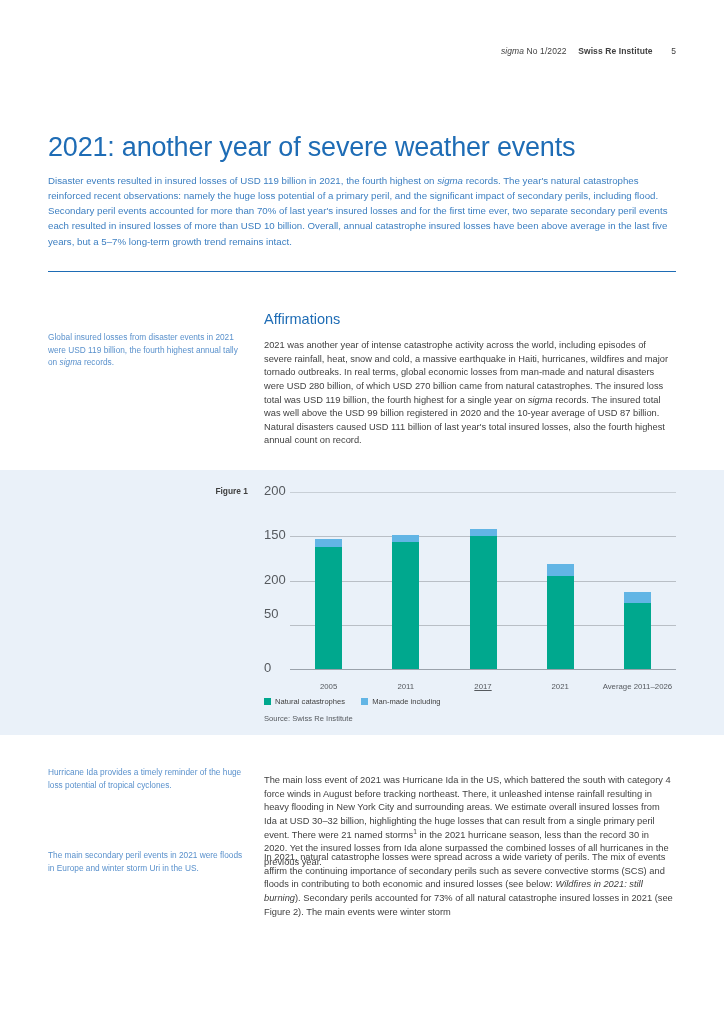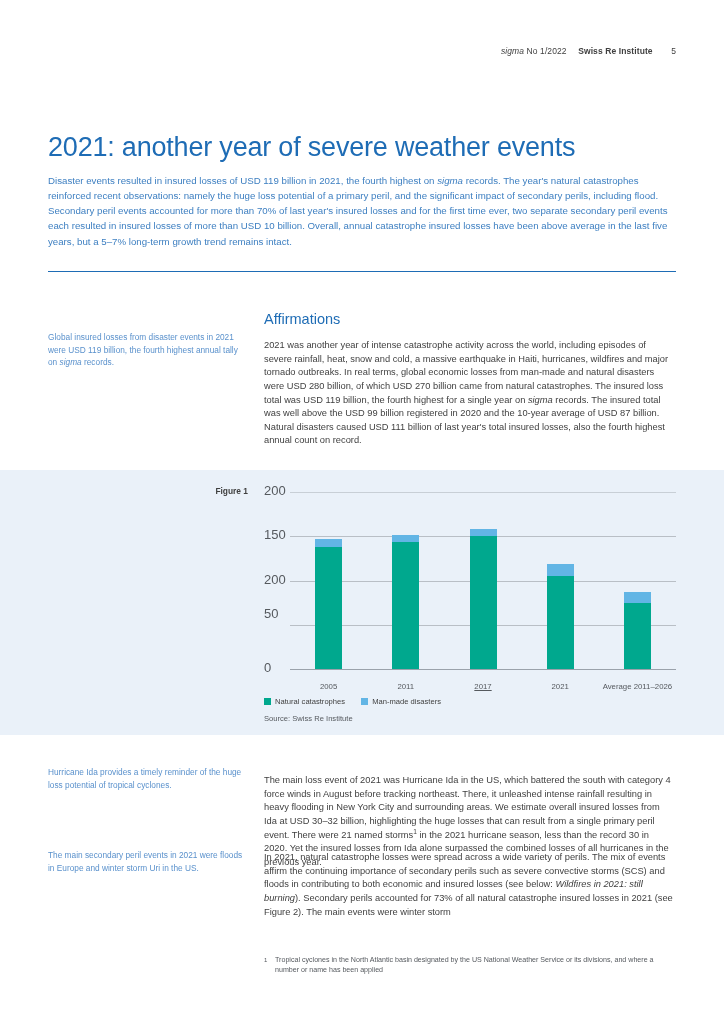--- a/index.html
+++ b/index.html
@@ -213,24 +213,20 @@
         </div>
         <div class="xtick" style="left: 297.4px; width: 100px;">Average 2011–2026</div>
       </div>
   </div>
 
   <div class="legend">
     <span class="item">
       <span class="swatch sw-nat"></span><span>Natural catastrophes</span>
     </span>
     <span class="item">
-      <span class="swatch sw-man"></span><span>Man-made disasters</span>
+      <span class="swatch sw-man"></span><span>Man-made including</span>
     </span>
   </div>
 
   <div class="source">Source: Swiss Re Institute</div>
 
-  <div class="footnote">
-    <span class="mark">1</span>
-    <span class="txt">Tropical cyclones in the North Atlantic basin designated by the US National Weather Service or its divisions, and where a number or name has been applied</span>
-  </div>
 
 </div>
 
 </body></html>

